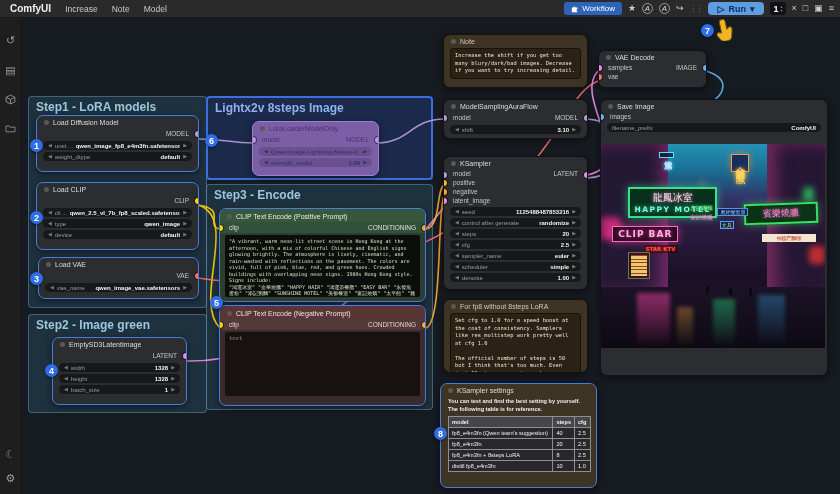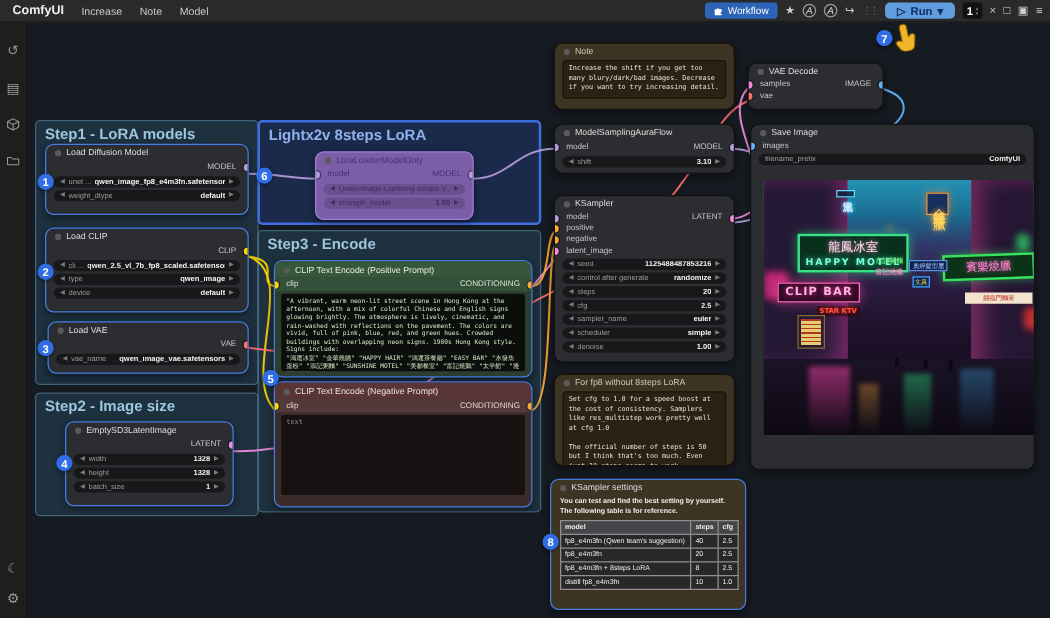--- a/index.html
+++ b/index.html
@@ -80,21 +80,21 @@
   .node.bypass .nhead{color:#473370}
   .node.bypass .iorow{color:#473370}
   .node.bypass .widget{background:#69508f}
   .node.bypass .wn,.node.bypass .wv,.node.bypass .arr{color:#3e2c63}
 
   
   .badge{position:absolute;width:13px;height:13px;border-radius:50%;background:#2e6de6;color:#fff;font-size:9px;font-weight:bold;display:flex;align-items:center;justify-content:center;z-index:20;box-shadow:0 1px 3px rgba(0,0,0,.5)}
   #cursor{position:absolute;z-index:60}
 
   
-  .preview{position:absolute;left:10px;top:44px;width:224px;height:204px;overflow:hidden;border-radius:2px;
+  .preview{position:absolute;left:0;top:44px;width:224px;height:204px;overflow:hidden;border-radius:2px;
     background:linear-gradient(180deg,#2492b4 0%,#1a6e93 13%,#313668 26%,#2c1d42 40%,#1d1129 62%,#120a1a 100%)}
   .bl{position:absolute;left:0;top:0;width:30%;height:72%;background:linear-gradient(100deg,#241935 60%,#3c2048);box-shadow:inset -8px 0 14px rgba(255,60,180,.28)}
   .br{position:absolute;right:0;top:0;width:26%;height:76%;background:linear-gradient(260deg,#251634 55%,#3a1c44);box-shadow:inset 10px 0 16px rgba(255,80,160,.3)}
   .st-road{position:absolute;bottom:0;width:100%;height:30%;background:linear-gradient(180deg,#1b1326,#0d0913)}
   .rf{position:absolute;filter:blur(2px);opacity:.6;pointer-events:none}
   .blob{position:absolute;border-radius:4px;filter:blur(3px);opacity:.7}
   .sign{position:absolute;white-space:nowrap;font-family:"DejaVu Sans",sans-serif}
 
   .s1{left:26%;top:4%;writing-mode:vertical-rl;font-size:8px;color:#cfeaff;background:rgba(8,30,50,.75);border:1px solid #66d9ff;padding:2px 1px;text-shadow:0 0 4px #33ccff}
   .s2{left:12%;top:21%;width:40%;background:#08301c;border:2px solid #39e08a;text-align:center;padding:2px 0;box-shadow:0 0 8px rgba(60,255,150,.5)}
@@ -114,24 +114,24 @@
 </style>
 </head>
 <body>
 
 <div id="app">
 
   <div class="group teal" style="left:28px;top:96px;width:179px;height:212px">
     <div class="gtitle">Step1 - LoRA models</div>
   </div>
   <div class="group teal" style="left:28px;top:314px;width:179px;height:99px">
-    <div class="gtitle">Step2 - Image size</div>
+    <div class="gtitle">Step2 - Image green</div>
   </div>
   <div class="group blue" style="left:206px;top:96px;width:227px;height:84px">
-    <div class="gtitle">Lightx2v 8steps LoRA</div>
+    <div class="gtitle">Lightx2v 8steps Image</div>
   </div>
   <div class="group teal" style="left:206px;top:184px;width:227px;height:226px">
     <div class="gtitle">Step3 - Encode</div>
   </div>
 
   <svg id="wires" width="840" height="494">
     <path d="M199,139 C222,139 232,143 253,143" stroke="#b39ddb"></path>
     <path d="M378,143 C408,143 412,119 444,119" stroke="#b39ddb"></path>
     <path d="M587,119 C634,122 634,176 587,178 C540,181 478,175 444,175" stroke="#b39ddb"></path>
     <path d="M198,205 C228,209 204,226 220,229" stroke="#ffd500"></path>

